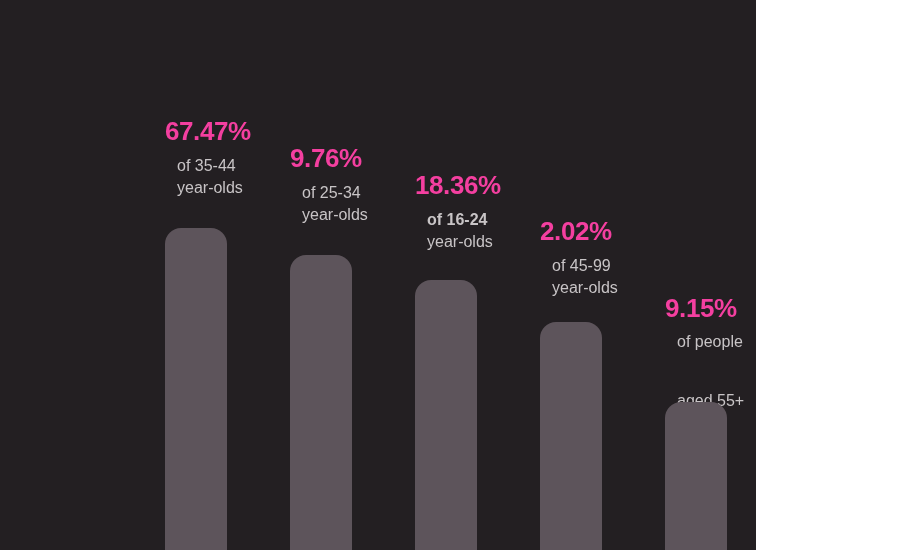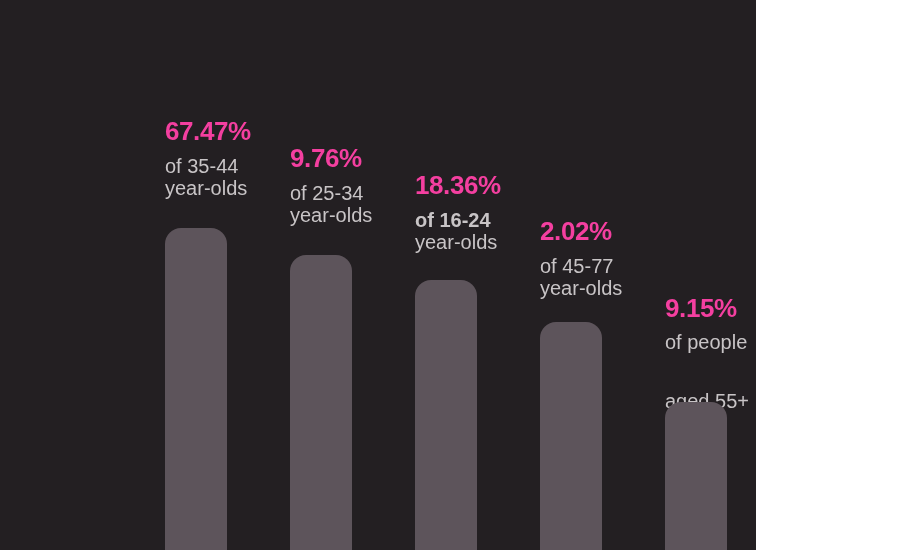--- a/index.html
+++ b/index.html
@@ -30,24 +30,24 @@
     margin: 0;
     color: #f43fa0;
     font-size: 26px;
     font-weight: bold;
     letter-spacing: -0.4px;
     line-height: 26px;
     white-space: nowrap;
   }
   .sub {
     position: absolute;
-    left: 0;
+    left: 12px;
     margin: 0;
     color: #c8c4c6;
-    font-size: 20px;
+    font-size: 16px;
     font-weight: normal;
     line-height: 22.5px;
     white-space: nowrap;
   }
   .bar {
     position: absolute;
     left: 0;
     width: 62px;
     background: #5d545b;
     border-radius: 16px 16px 0 0;
@@ -75,21 +75,21 @@
 
   <div class="group" style="left:415px;">
     <div class="pct" style="top:172px;">18.36%</div>
     <div class="sub" style="top:209px;font-weight:bold;">of 16-24</div>
     <div class="sub" style="top:231px;">year-olds</div>
     <div class="bar" style="top:280px;height:280px;"></div>
   </div>
 
   <div class="group" style="left:540px;">
     <div class="pct" style="top:218px;">2.02%</div>
-    <div class="sub" style="top:255px;">of 45-77</div>
+    <div class="sub" style="top:255px;">of 45-99</div>
     <div class="sub" style="top:277px;">year-olds</div>
     <div class="bar" style="top:322px;height:238px;"></div>
   </div>
 
   <div class="group" style="left:665px;">
     <div class="pct" style="top:295px;">9.15%</div>
     <div class="sub" style="top:331px;">of people</div>
     <div class="sub" style="top:353px;margin-top:37px;">aged 55+</div>
     <div class="bar" style="top:402px;height:158px;"></div>
   </div>

